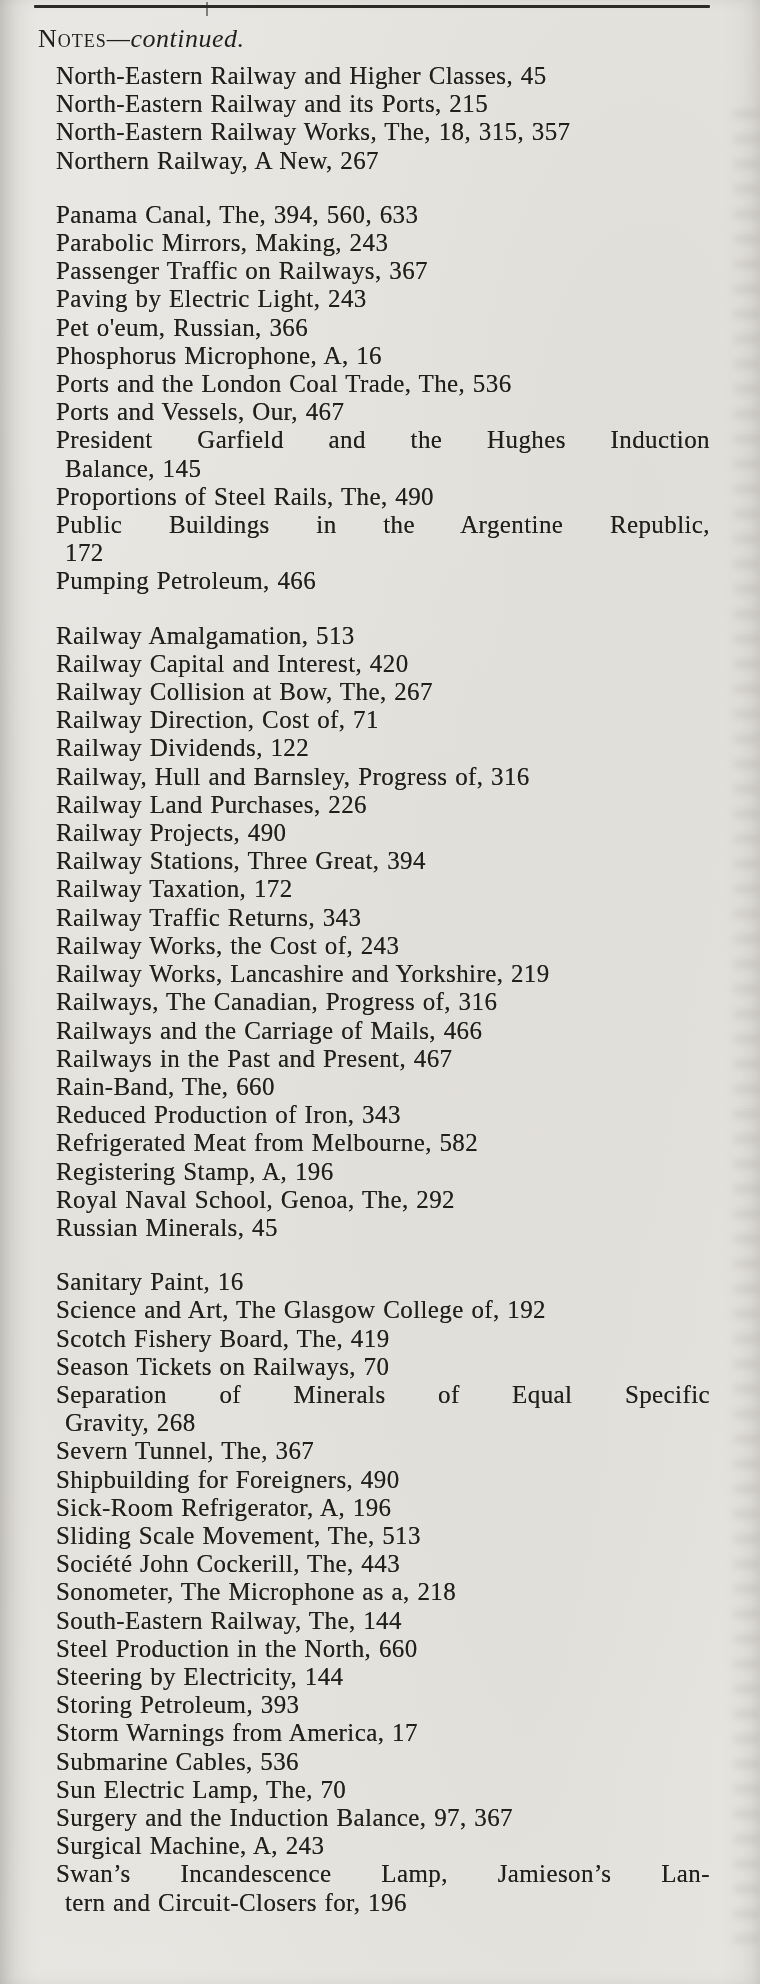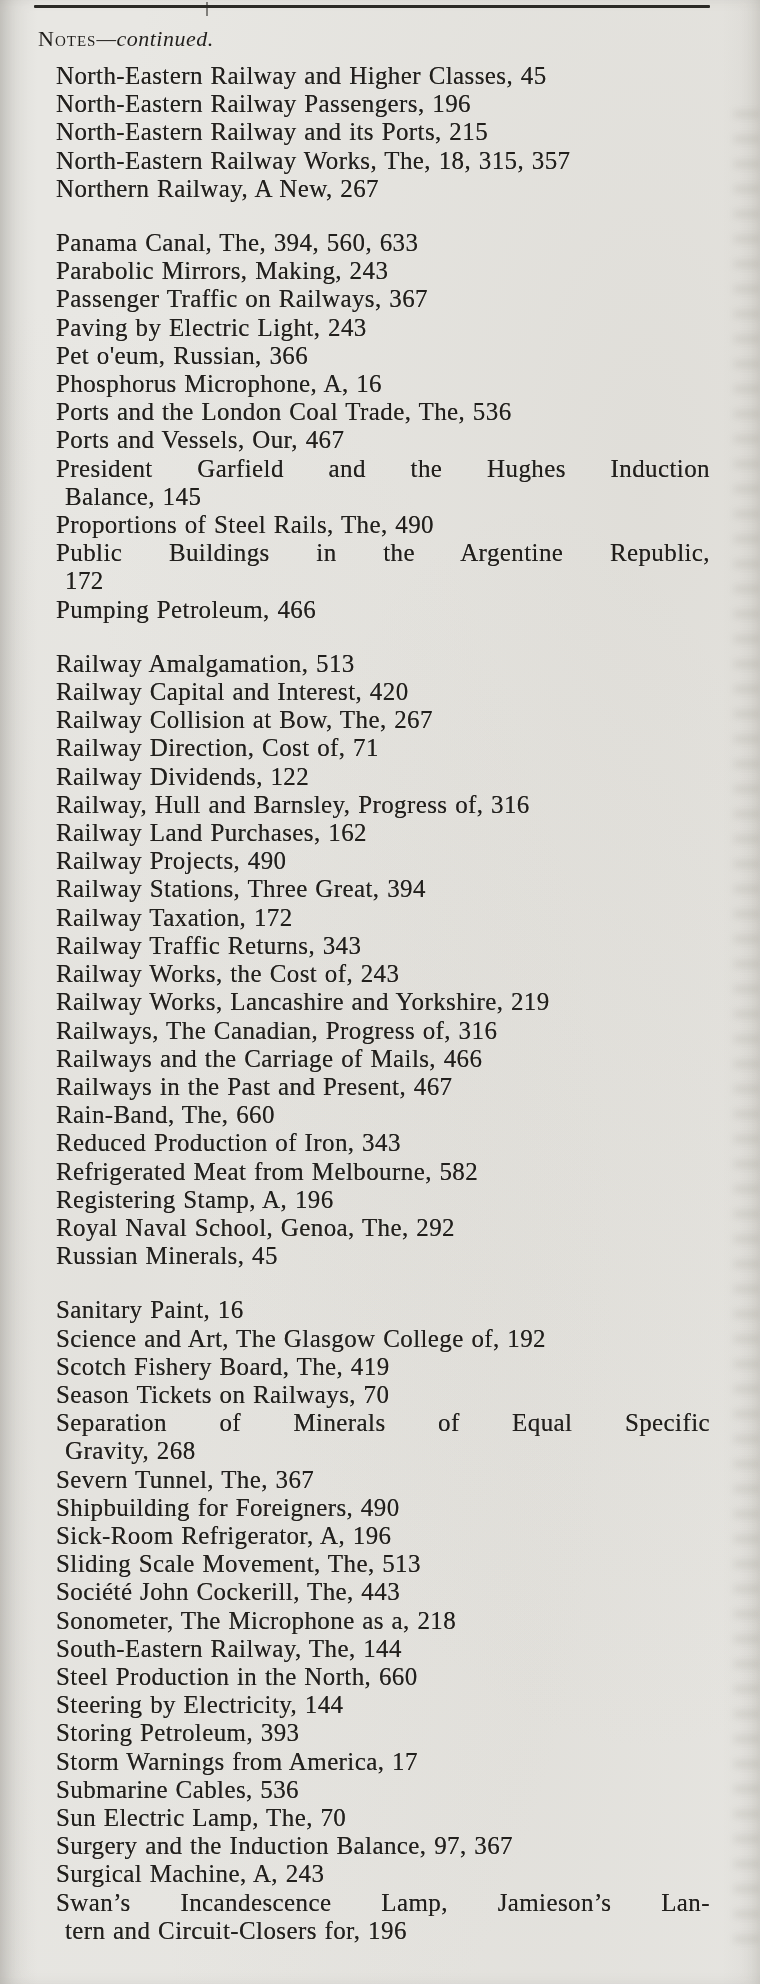--- a/index.html
+++ b/index.html
@@ -44,21 +44,21 @@
     height: 14px;
     background: rgba(43,42,38,0.55);
   }
   .content {
     position: absolute;
     top: 24px;
     left: 38px;
     right: 50px;
   }
   .heading {
-    font-size: 22px;
+    font-size: 26px;
     line-height: 30px;
     margin-bottom: 2px;
     letter-spacing: 0.5px;
   }
   .heading .sc {
     font-variant: small-caps;
     letter-spacing: 1px;
   }
   .heading .it {
     font-style: italic;
@@ -111,23 +111,20 @@
   <div class="content">
     <div class="heading">
       <span class="sc">Notes</span><span class="it">—continued.</span>
     </div>
     <div id="sections">
         <div class="section">
           <div class="entry">
             <div class="line">North-Eastern Railway and Higher Classes, 45</div>
           </div>
           <div class="entry">
-            <div class="line">North-Eastern Railway Passengers, 196</div>
-          </div>
-          <div class="entry">
             <div class="line">North-Eastern Railway and its Ports, 215</div>
           </div>
           <div class="entry">
             <div class="line">North-Eastern Railway Works, The, 18, 315, 357</div>
           </div>
           <div class="entry">
             <div class="line">Northern Railway, A New, 267</div>
           </div>
         </div>
         <div class="section">
@@ -183,21 +180,21 @@
           <div class="entry">
             <div class="line">Railway Direction, Cost of, 71</div>
           </div>
           <div class="entry">
             <div class="line">Railway Dividends, 122</div>
           </div>
           <div class="entry">
             <div class="line">Railway, Hull and Barnsley, Progress of, 316</div>
           </div>
           <div class="entry">
-            <div class="line">Railway Land Purchases, 162</div>
+            <div class="line">Railway Land Purchases, 226</div>
           </div>
           <div class="entry">
             <div class="line">Railway Projects, 490</div>
           </div>
           <div class="entry">
             <div class="line">Railway Stations, Three Great, 394</div>
           </div>
           <div class="entry">
             <div class="line">Railway Taxation, 172</div>
           </div>

